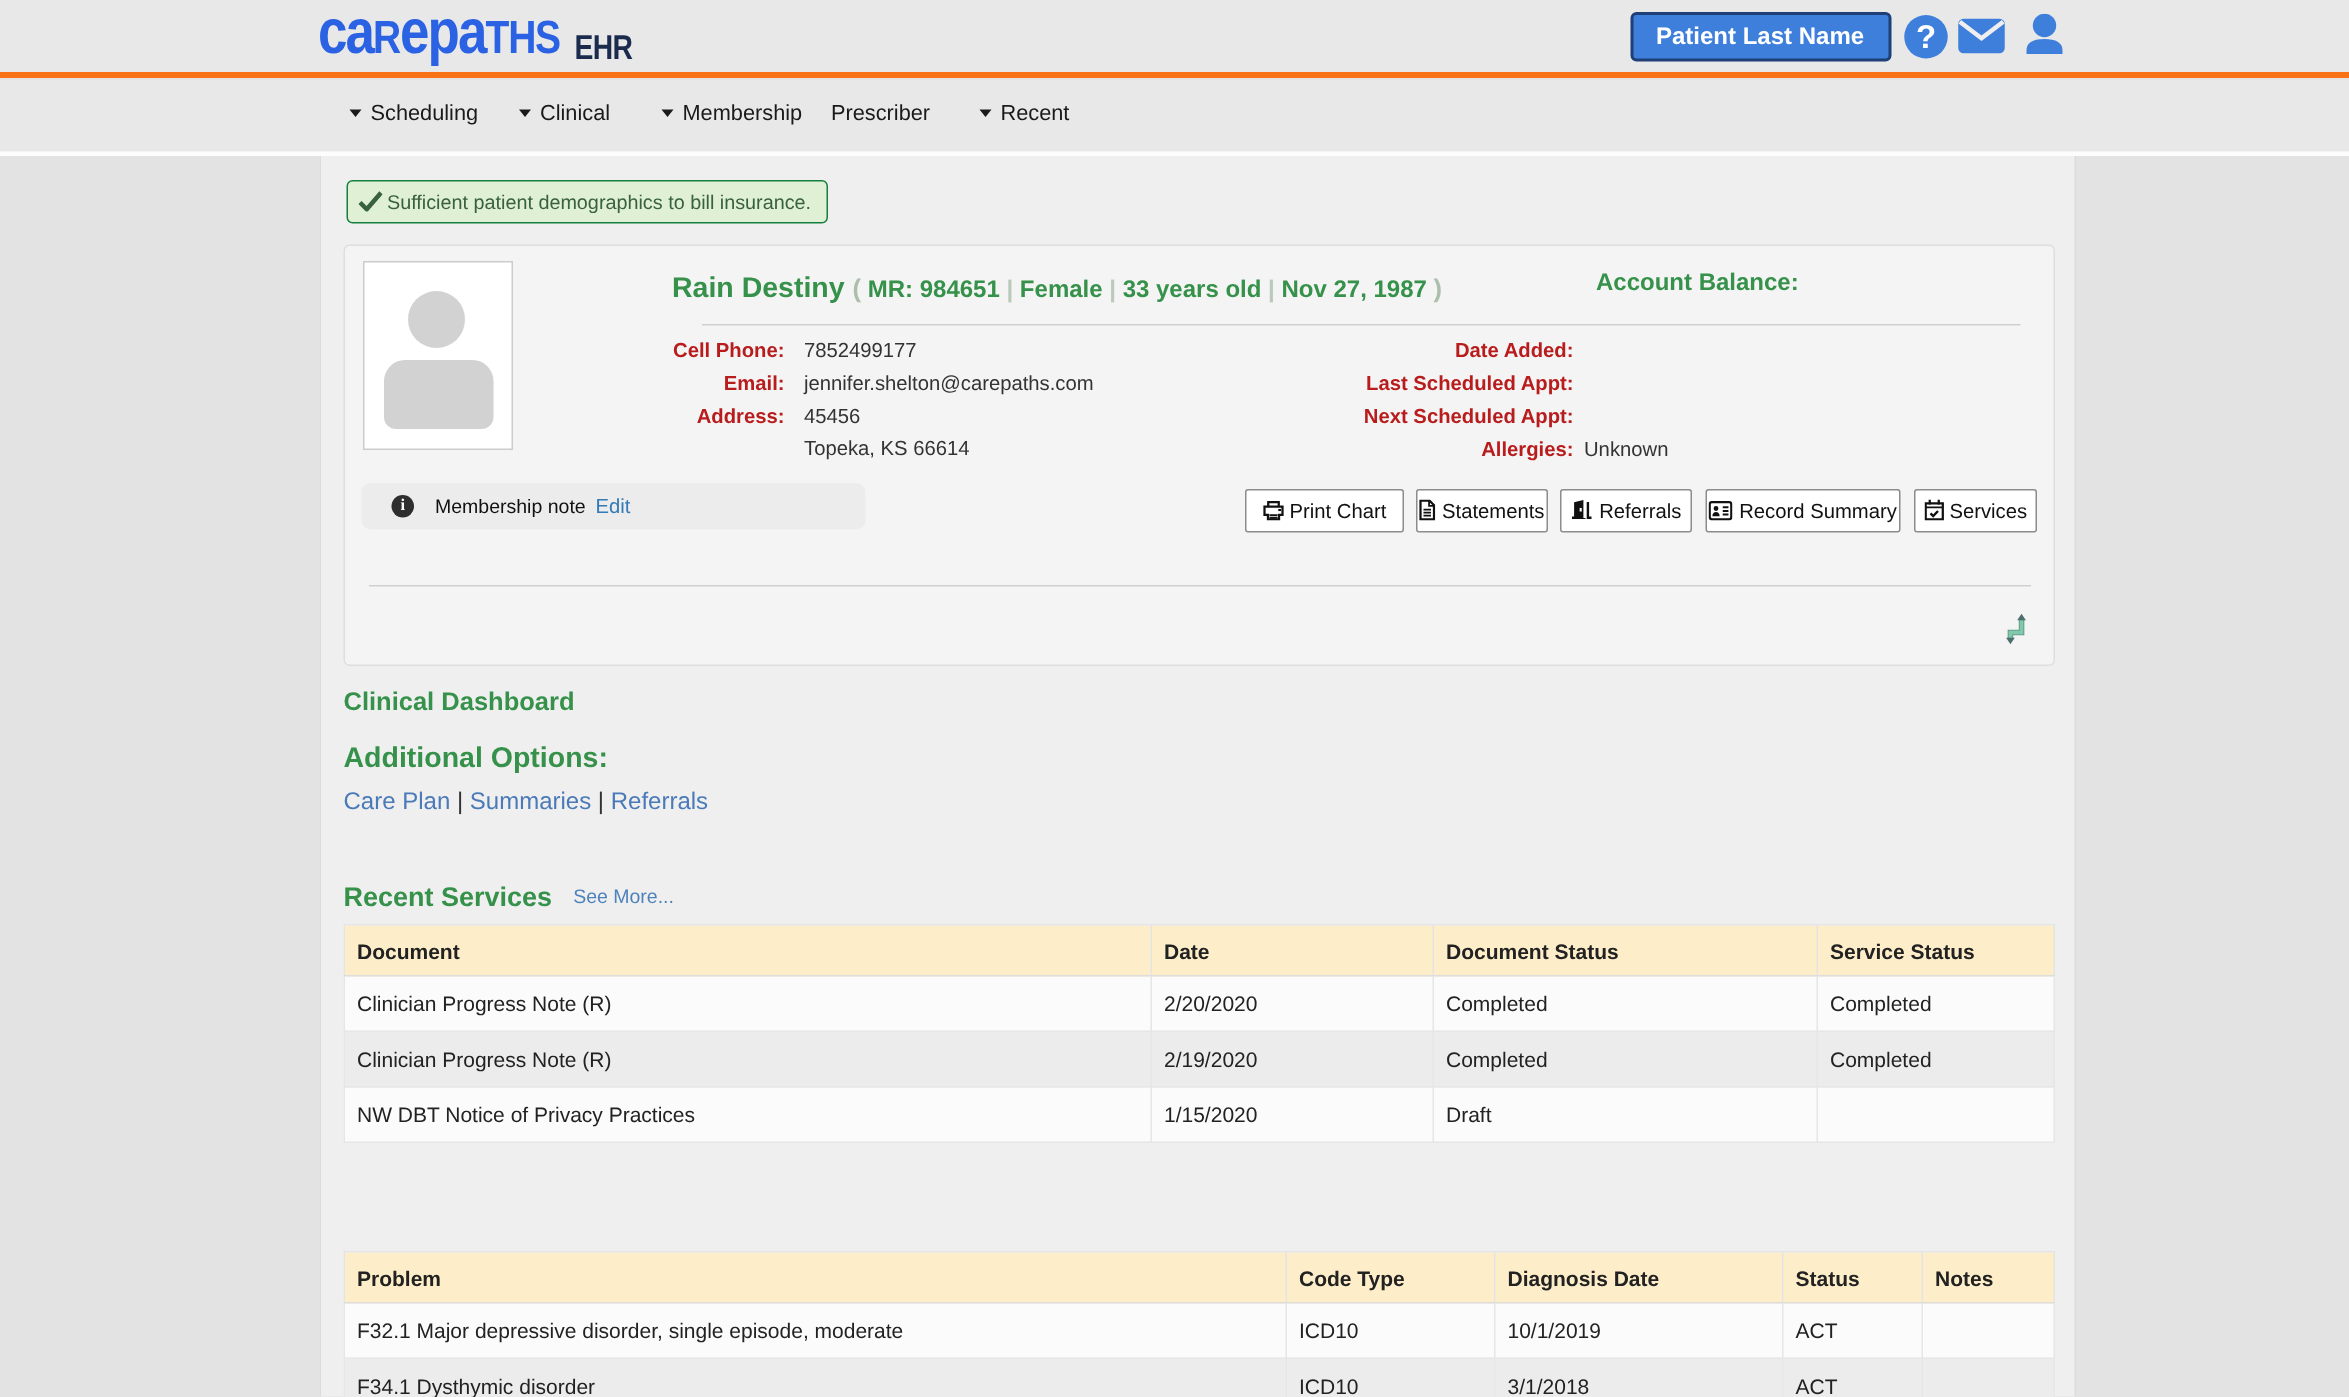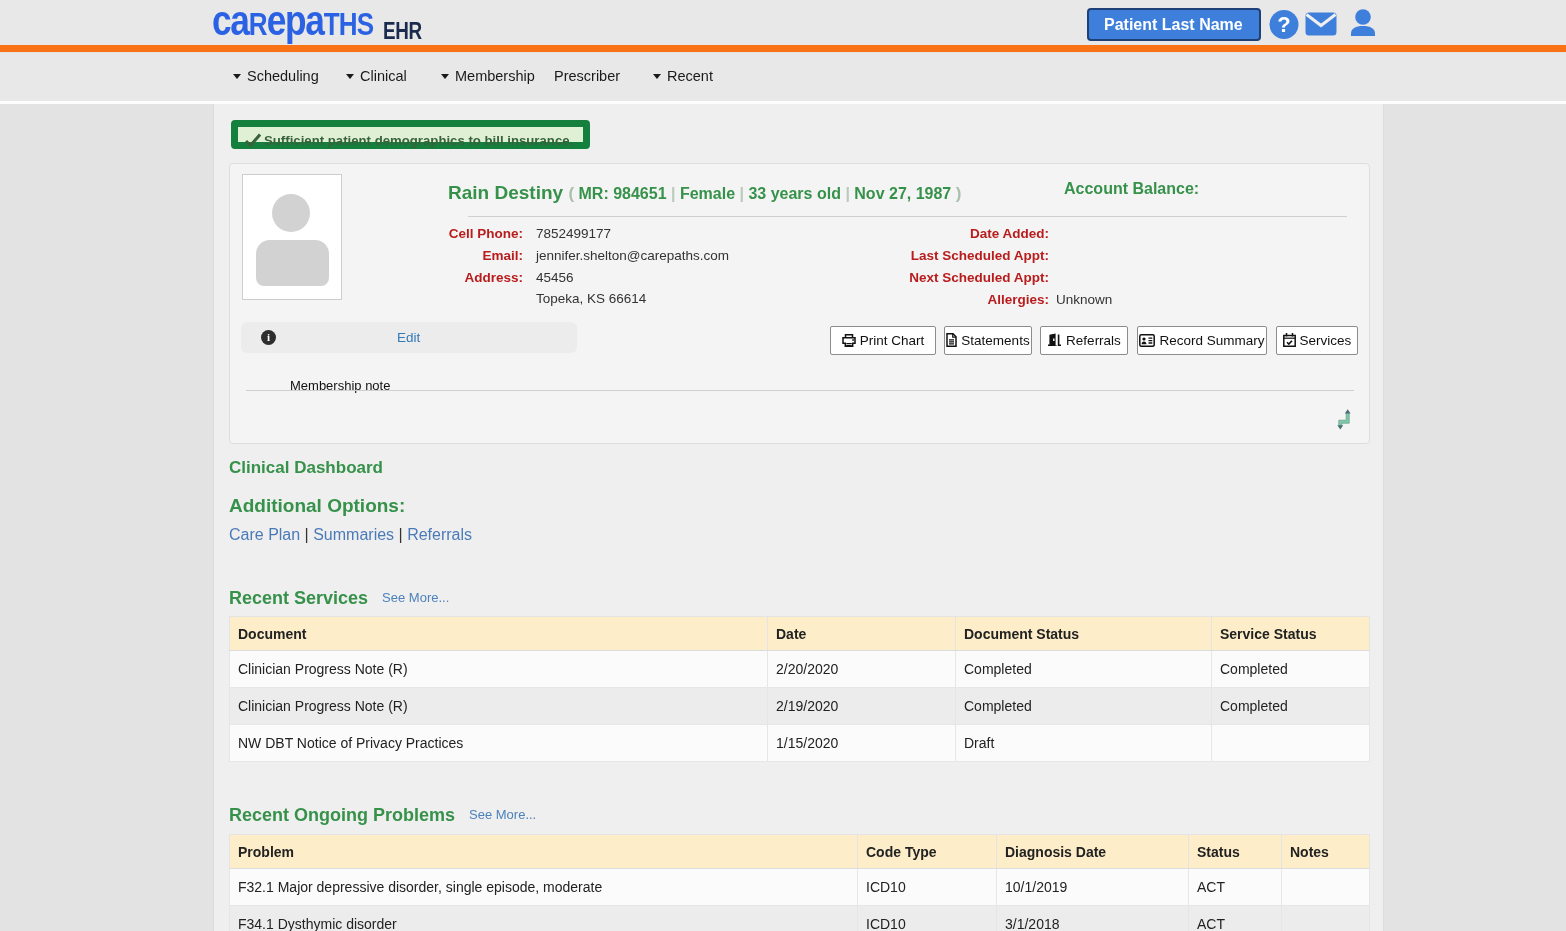--- a/index.html
+++ b/index.html
@@ -1,57 +1,57 @@
 <!DOCTYPE html>
 <html><head>
 <meta charset="utf-8">
 <style>
 * { box-sizing: border-box; margin:0; padding:0; }
 html,body { width:1566px; height:931px; overflow:hidden; }
 body { font-family:"Liberation Sans", sans-serif; background:#e3e3e3; color:#333; }
 
 
-.topbar { position:absolute; left:0; top:0; width:1566px; height:52px; background:#e8e8e8; border-bottom:7px solid #f97316; }
+.topbar { position:absolute; left:0; top:0; width:1566px; height:52px; background:#e8e8e8; border-bottom:4px solid #f97316; }
 .logo { position:absolute; left:212px; top:-3px; white-space:nowrap; }
 .logo .cp { display:inline-block; font-weight:bold; color:#2b62e3; font-size:42px; letter-spacing:-1.5px; transform:scaleX(0.84); transform-origin:left bottom; }
 .logo .sc { font-size:31px; letter-spacing:-1px; }
 .logo .ehr { position:absolute; left:171px; top:21px; font-weight:bold; color:#1b2b4e; font-size:23px; letter-spacing:-0.5px; display:inline-block; transform:scaleX(0.82); transform-origin:left bottom; }
 .searchbox { position:absolute; left:1087px; top:8px; width:174px; height:33px; background:#3f7fdc; border:2px solid #1f3f77; border-radius:4px; color:#fff; font-weight:bold; font-size:16px; line-height:29px; padding-left:15px; }
 .topicon { position:absolute; }
 
 
 .nav { position:absolute; left:0; top:53px; width:1566px; height:51px; background:#e8e8e8; border-bottom:3px solid #fdfdfd; font-size:15px; color:#1a1a1a; }
 .nav .item { position:absolute; top:15px; white-space:nowrap; font-size:14.5px; }
 .caret { display:inline-block; width:0; height:0; border-left:4.5px solid transparent; border-right:4.5px solid transparent; border-top:5px solid #1a1a1a; vertical-align:middle; margin-right:6px; margin-top:-2px; }
 
 
 .wrapper { position:absolute; left:213px; top:104px; width:1171px; height:827px; background:#efefef; border-left:1px solid #dcdcdc; border-right:1px solid #dcdcdc; }
 
-.alert { position:absolute; left:17px; top:16px; height:29px; background:#dff0d4; border:7px solid #15803d; border-radius:4px; color:#38613c; font-weight:bold; font-size:13.2px; line-height:27px; padding:0 10px 0 7px; }
+.alert { position:absolute; left:17px; top:16px; height:29px; background:#dff0d4; border:1px solid #15803d; border-radius:4px; color:#38613c; font-weight:normal; font-size:13.2px; line-height:27px; padding:0 10px 0 7px; }
 .alert svg { vertical-align:-2px; margin-right:3px; }
 
 
 .card { position:absolute; left:15px; top:59px; width:1141px; height:281px; background:#f4f4f4; border:1px solid #dedede; border-radius:4px; }
 .photo { position:absolute; left:12px; top:10px; width:100px; height:126px; background:#fff; border:1px solid #ccc; }
 .photo .head { position:absolute; left:29px; top:19px; width:38px; height:38px; border-radius:50%; background:#d2d2d2; }
 .photo .bodyy { position:absolute; left:13px; top:65px; width:73px; height:46px; border-radius:14px 14px 8px 8px; background:#d2d2d2; }
 
 .pname { position:absolute; left:218px; top:18px; font-size:19px; font-weight:bold; color:#36914a; white-space:nowrap; }
 .pmr { font-size:16px; font-weight:bold; color:#36914a; }
 .pmr .paren { color:#abbfab; font-weight:bold; font-size:17px; }
 .pmr .sep { color:#b9c9ba; }
 .nameline { position:absolute; left:238px; top:52px; width:879px; border-top:1px solid #cfcfcf; }
 
 .frow { position:absolute; font-size:13.5px; }
 .flabel { font-weight:bold; color:#b91c1c; }
 .acctbal { position:absolute; left:834px; top:16px; font-size:16px; font-weight:bold; color:#36914a; }
 
 .memnote { position:absolute; left:11px; top:158px; width:336px; height:31px; background:#ececec; border-radius:6px; font-size:13.5px; }
 .memnote .ico { position:absolute; left:20px; top:8px; width:15px; height:15px; border-radius:50%; background:#2e2e2e; color:#fff; font-size:11px; font-weight:bold; text-align:center; line-height:15px; font-family:"Liberation Serif", serif; }
-.memnote .txt { position:absolute; left:49px; top:8px; color:#111; font-size:13px;margin-top:48px; }
+.memnote .txt { position:absolute; left:49px; top:8px; color:#111; font-size:13px; }
 .memnote .edit { position:absolute; left:156px; top:8px; color:#337ab7; }
 
 .btn { position:absolute; top:162px; height:29px; background:#fff; border:1px solid #8c8c8c; border-radius:2px; font-size:13.5px; color:#111; line-height:27px; text-align:center; white-space:nowrap; }
 .btn svg { vertical-align:-2px; margin-right:4px; }
 
 .cardhr { position:absolute; left:16px; top:226px; width:1108px; border-top:1px solid #cfcfcf; }
 
 .tabrow { position:absolute; left:16px; top:239px; }
 .tab0 { display:inline-block; height:32px; background:#fbfbfb; border:1px solid #c9c9c9; border-radius:3px; font-size:14.5px; color:#222; line-height:30px; padding:0 8px; margin-right:9px; }
 .tab { display:inline-block; height:31px; background:#fbfbfb; border:1px solid #d4d4d4; border-radius:3px; font-size:12.3px; color:#46749f; line-height:29px; padding:0 8px; margin-right:8px; vertical-align:1px; }
@@ -198,21 +198,20 @@
         </tr>
     <tr>
           <td>NW DBT Notice of Privacy Practices</td>
           <td>1/15/2020</td>
           <td>Draft</td>
           <td></td>
         </tr>
   </tbody>
     </table>
 
-  <div class="h-rp">Recent Ongoing Problems<span class="seemore">See More...</span></div>
   <table class="tbl2">
     <tbody>
         <tr>
           <th style="width:628px">Problem</th>
           <th style="width:139px">Code Type</th>
           <th style="width:192px">Diagnosis Date</th>
           <th style="width:93px">Status</th>
           <th>Notes</th>
         </tr>
     <tr>

